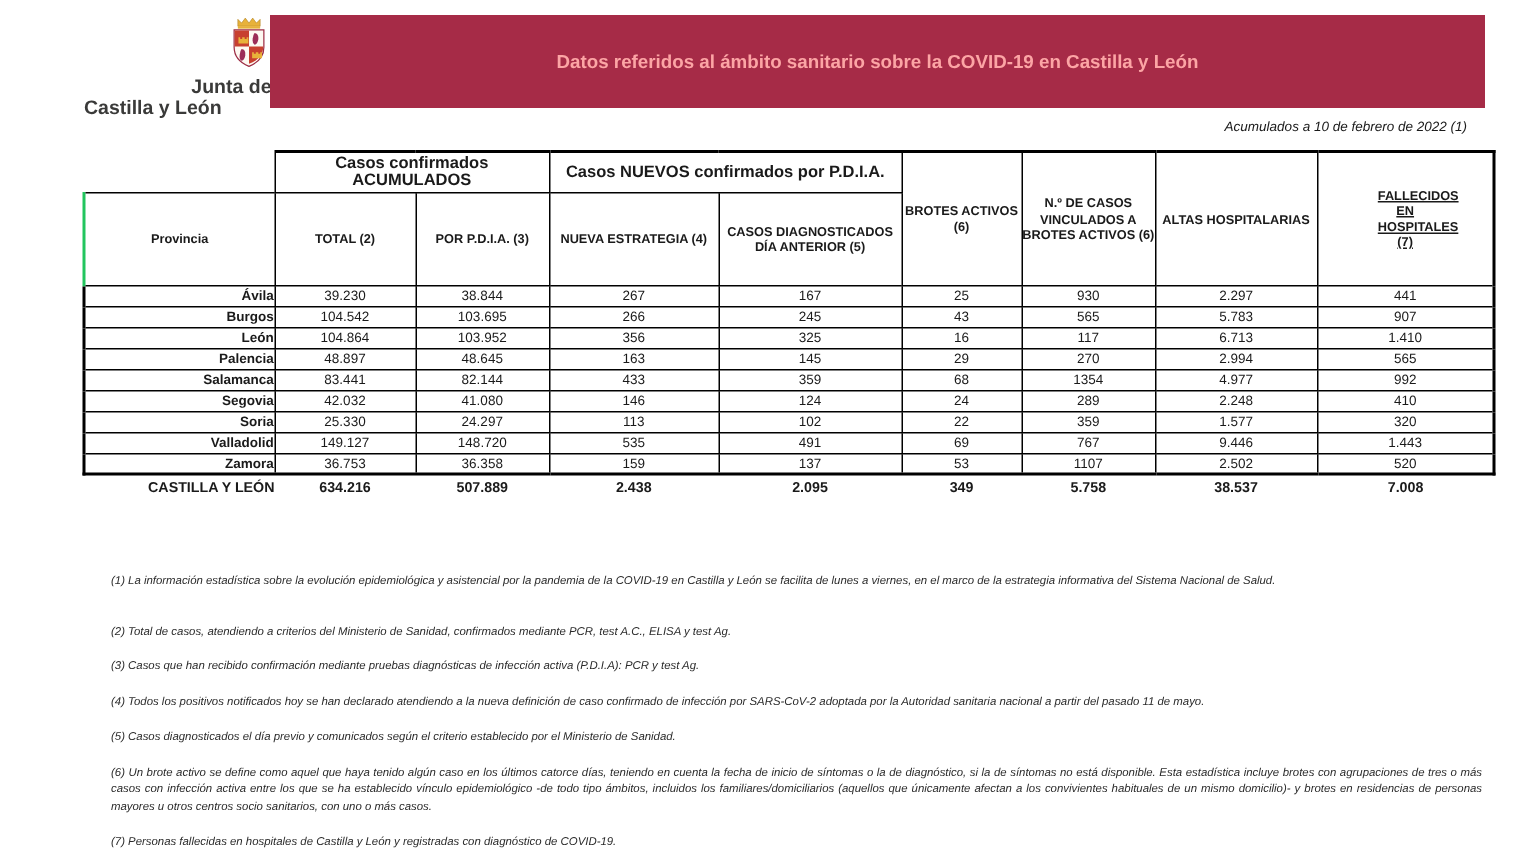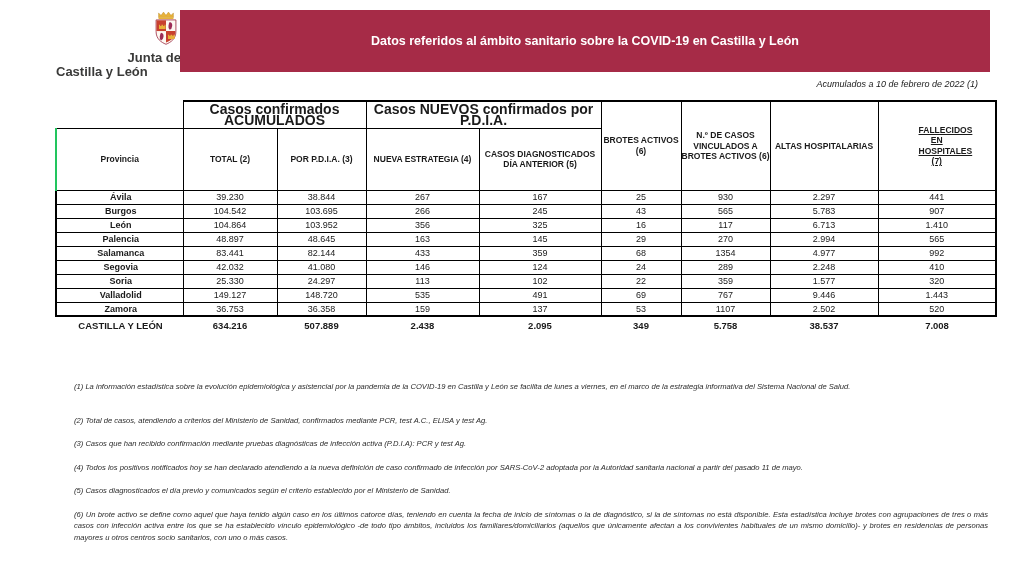--- a/index.html
+++ b/index.html
@@ -16,44 +16,44 @@
   .logo { position: absolute; left: 56px; top: 10px; width: 125px; }
   .logo-top { display: flex; align-items: flex-end; gap: 3px; margin-left: 26px; flex-direction: column; }
   .logo-top svg { display: block; }
   .logo-text1 { font-weight: bold; font-size: 13px; color: #3a3a39; line-height: 13px; }
   .logo-text2 { font-weight: bold; font-size: 13px; color: #3a3a39; line-height: 15px; text-align: left; }
 
   .banner {
     position: absolute; left: 180px; top: 10px; width: 810px; height: 62px;
     display: flex; align-items: center; justify-content: center;
   }
-  .banner-title { color: #ffffff; font-weight: bold; font-size: 12.5px; }
+  .banner-title { color: #fca5a5; font-weight: bold; font-size: 12.5px; }
 
   .subtitle {
     position: absolute; top: 79px; right: 46px;
     font-style: italic; font-size: 9px; color: #1a1a1a;
   }
 
   
   .table-wrap { position: absolute; left: 55px; top: 100px; width: 940px; }
   table { border-collapse: collapse; table-layout: fixed; width: 940px; }
   th, td { border: 1px solid #000; overflow: hidden; }
   th { font-size: 8.5px; font-weight: bold; text-align: center; vertical-align: middle; line-height: 10.5px; }
   thead tr:nth-child(1) { height: 27px; }
   thead tr:nth-child(2) { height: 62px; }
   td.ghost { border: none; }
   .grp, .top2 { border-top: 2px solid #000; }
-  .grp { font-size: 14px; }
+  .grp { font-size: 11px; }
   .lastcol { border-right: 2px solid #000; }
   .firstcol { border-left: 2px solid #22c55e; }
   .narrow { padding: 0 40px; text-decoration: underline; }
   tbody td { font-size: 9px; text-align: center; height: 14px; line-height: 12px; }
   tbody td:first-child { border-left: 2px solid #000; }
   tbody td:last-child { border-right: 2px solid #000; }
-  tbody td.prov { text-align: center; font-weight: bold; padding-left: 2px; }
+  tbody td.prov { text-align: right; font-weight: bold; padding-left: 2px; }
   tbody tr.lastdata td { border-bottom: 2px solid #000; }
   tbody tr.total td { border: none; font-weight: bold; font-size: 9.5px; height: 18px; vertical-align: middle; }
 
   
   .footnotes { position: absolute; left: 42px; top: 381px; width: 946px; }
   .footnote {
     font-style: italic; font-size: 7.6px; line-height: 11.5px;
     color: #2b2b2b; margin-bottom: 12px; text-align: justify; margin-left: 32px;
   }
   .footnote:first-child { margin-bottom: 22px; }
@@ -243,15 +243,16 @@
     </table>
   </div>
 
   <div class="footnotes">
       <p class="footnote">(1) La información estadística sobre la evolución epidemiológica y asistencial por la pandemia de la COVID-19 en Castilla y León se facilita de lunes a viernes, en el marco de la estrategia informativa del Sistema Nacional de Salud.</p>
       <p class="footnote">(2) Total de casos, atendiendo a criterios del Ministerio de Sanidad, confirmados mediante PCR, test A.C., ELISA y test Ag.</p>
       <p class="footnote">(3) Casos que han recibido confirmación mediante pruebas diagnósticas de infección activa (P.D.I.A): PCR y test Ag.</p>
       <p class="footnote">(4) Todos los positivos notificados hoy se han declarado atendiendo a la nueva definición de caso confirmado de infección por SARS-CoV-2 adoptada por la Autoridad sanitaria nacional a partir del pasado 11 de mayo.</p>
       <p class="footnote">(5) Casos diagnosticados el día previo y comunicados según el criterio establecido por el Ministerio de Sanidad.</p>
       <p class="footnote">(6) Un brote activo se define como aquel que haya tenido algún caso en los últimos catorce días, teniendo en cuenta la fecha de inicio de síntomas o la de diagnóstico, si la de síntomas no está disponible. Esta estadística incluye brotes con agrupaciones de tres o más casos con infección activa entre los que se ha establecido vínculo epidemiológico -de todo tipo ámbitos, incluidos los familiares/domiciliarios (aquellos que únicamente afectan a los convivientes habituales de un mismo domicilio)- y brotes en residencias de personas mayores u otros centros socio sanitarios, con uno o más casos.</p>
+      <p class="footnote">(7) Personas fallecidas en hospitales de Castilla y León y registradas con diagnóstico de COVID-19.</p>
     </div>
 
 </div>
 
 </body></html>

